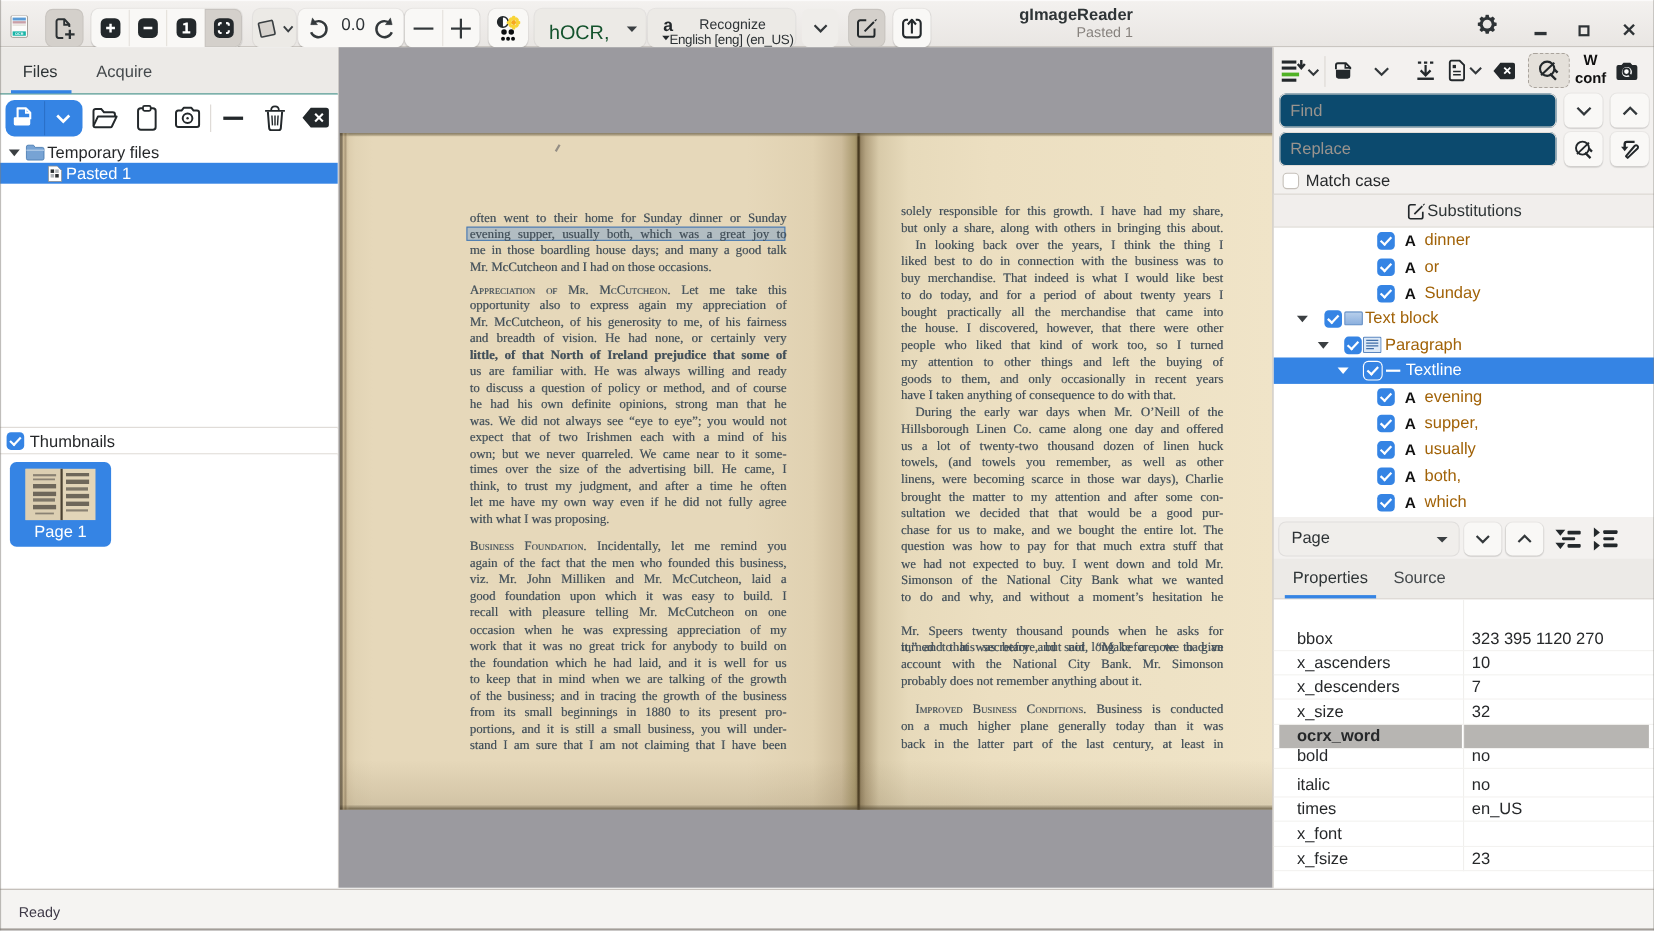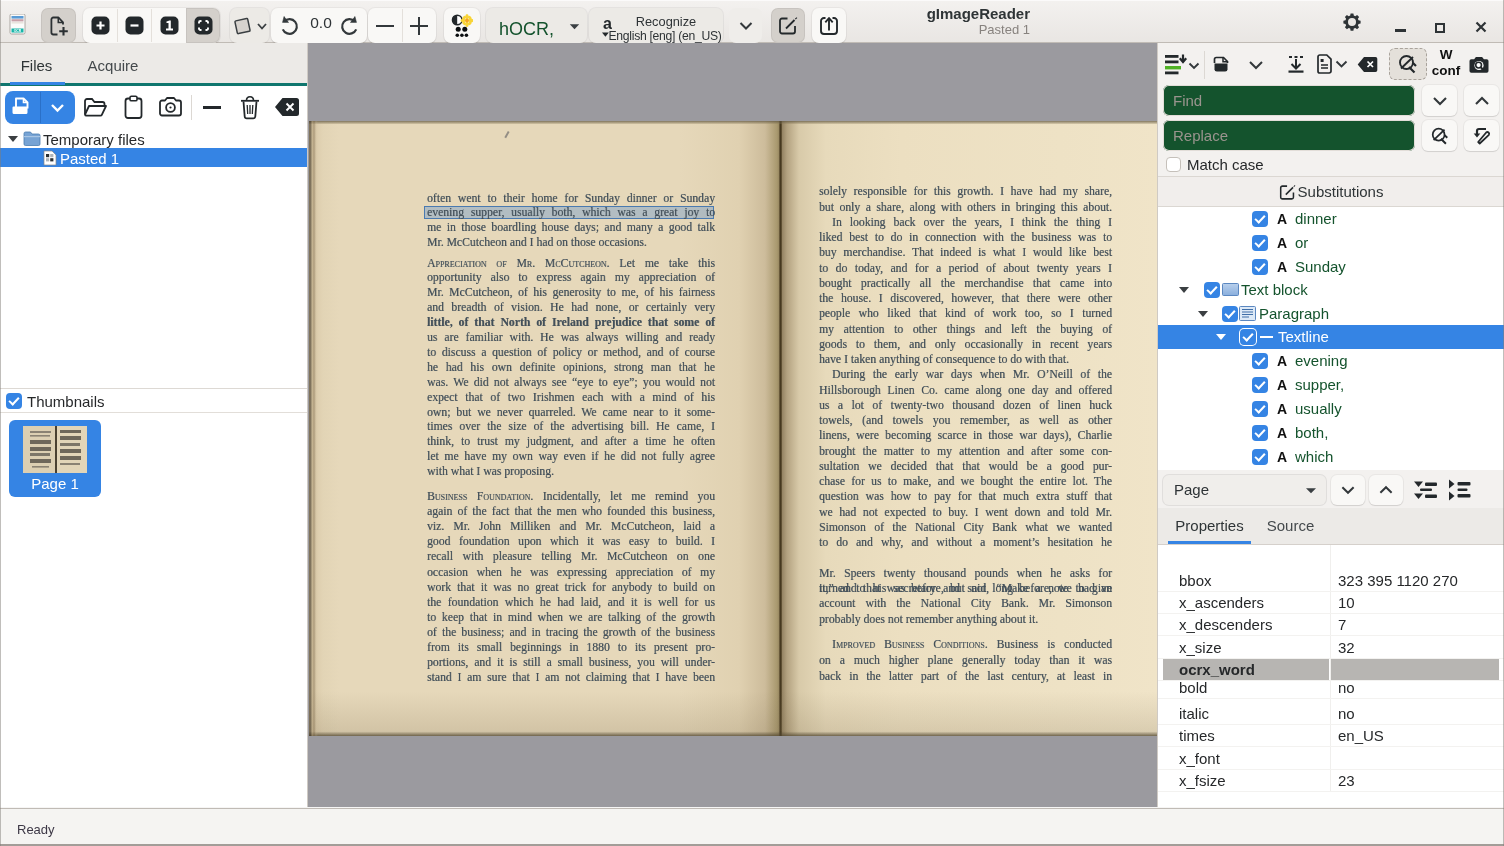--- a/index.html
+++ b/index.html
@@ -14,21 +14,21 @@
 .tbtn.pressed { background:#d4d0cb; box-shadow:inset 0 0 0 1px rgba(0,0,0,.06); }
 .ticon { position:absolute; top:50%; left:50%; transform:translate(-50%,-50%); }
 
 
 #wtitle { position:absolute; top:5px; left:800px; width:230px; text-align:right; }
 #wtitle .t1 { font-weight:bold; font-size:15px; color:#2e3436; }
 #wtitle .t2 { font-size:13px; color:#87827e; margin-top:0px; }
 
 
 #leftpanel { position:absolute; left:0; top:43px; width:308px; height:764px; background:#ffffff; border-right:1px solid #cfcac4; }
-#ltabs { position:absolute; left:0; top:0; width:307px; height:43px; background:#eceae7; border-bottom:3px solid #0f766e; }
+#ltabs { position:absolute; left:0; top:0; width:307px; height:43px; background:#eceae7; border-bottom:1px solid #0f766e; }
 .ltab { position:absolute; top:0; height:40px; font-size:15px; color:#44494c; text-align:center; line-height:40px; }
 #ltoolbar { position:absolute; left:0; top:43px; width:307px; height:40px; background:#ffffff; }
 #ltree { position:absolute; left:0; top:83px; width:307px; height:263px; background:#fff; border-bottom:1px solid #ddd9d4;}
 #lthumbhdr { position:absolute; left:0; top:347px; width:307px; height:23px; background:#fff; border-bottom:1px solid #e2ded9; }
 #lthumbs { position:absolute; left:0; top:371px; width:307px; height:393px; background:#fff; }
 
 .cb { position:absolute; width:16px; height:16px; background:#3584e4; border-radius:4px; }
 .cb:after { content:''; position:absolute; left:5px; top:2px; width:4px; height:8px; border-right:2px solid #fff; border-bottom:2px solid #fff; transform:rotate(43deg); }
 
 
@@ -43,26 +43,26 @@
 #spine { position:absolute; left:469.5px; top:0; width:3px; height:615px; background:linear-gradient(90deg,#7a6a48,#45381f 50%,#6b5b3d); }
 .bline { position:absolute; height:15px; font-family:"Liberation Serif", serif; font-size:11.7px; color:#43505a;
   text-align:justify; text-align-last:justify; white-space:nowrap; text-shadow:0.4px 0 0 rgba(67,80,90,.55); }
 .bline.last { text-align-last:left; }
 .bsc { font-variant:small-caps; }
 #hl { position:absolute; left:115px; top:85px; width:290px; height:13px; background:rgba(108,152,206,.42); border:1px solid #4a7ab0; }
 
 
 #rightpanel { position:absolute; left:1157px; top:43px; width:347px; height:764px; background:#f3f1ef; border-left:1px solid #cfcac4; }
 .rp { position:absolute; }
-.entry { position:absolute; background:#14532d; border-radius:6px; box-shadow:inset 0 0 0 1px #e2ddd8; font-size:15px; color:#9a948e; padding-left:10px; display:flex; align-items:center; }
+.entry { position:absolute; background:#0c4a6e; border-radius:6px; box-shadow:inset 0 0 0 1px #e2ddd8; font-size:15px; color:#9a948e; padding-left:10px; display:flex; align-items:center; }
 .sqbtn { position:absolute; background:#f9f8f6; border-radius:6px; box-shadow:0 1px 1px rgba(0,0,0,.1),0 0 0 1px rgba(0,0,0,.04); }
 #subsbar { position:absolute; left:0px; top:133px; width:347px; height:31px; background:#f1eeec; border-top:1px solid #dbd7d2; border-bottom:1px solid #dbd7d2; text-align:center; font-size:15px; color:#2e3436; line-height:30px; }
 #rtree { position:absolute; left:0; top:164px; width:347px; height:263px; background:#fff; }
 .trow { position:absolute; left:0; width:347px; height:24px; }
-.trow .txt { position:absolute; font-size:15px; color:#14532d; top:3px; }
+.trow .txt { position:absolute; font-size:15px; color:#a16207; top:3px; }
 .trow .A { position:absolute; font-weight:bold; font-size:14px; color:#111; top:4px; }
 .exp { position:absolute; width:0; height:0; border-left:5px solid transparent; border-right:5px solid transparent; border-top:6px solid #3b3f42; top:9px; }
 #pgrow { position:absolute; left:0; top:427px; width:347px; height:38px; background:#f3f1ef; }
 #rtabs { position:absolute; left:0; top:465px; width:347px; height:37px; background:#eceae7; border-bottom:1px solid #d5d0cb; }
 #proptable { position:absolute; left:0; top:502px; width:347px; height:262px; background:#fff; font-size:15px; color:#26282a; }
 .prow { position:absolute; left:0; width:347px; height:22px; border-bottom:1px solid #f3f2f0; }
 .prow .k { position:absolute; left:21px; top:2px; }
 .prow .v { position:absolute; left:180px; top:2px; }
 
 

